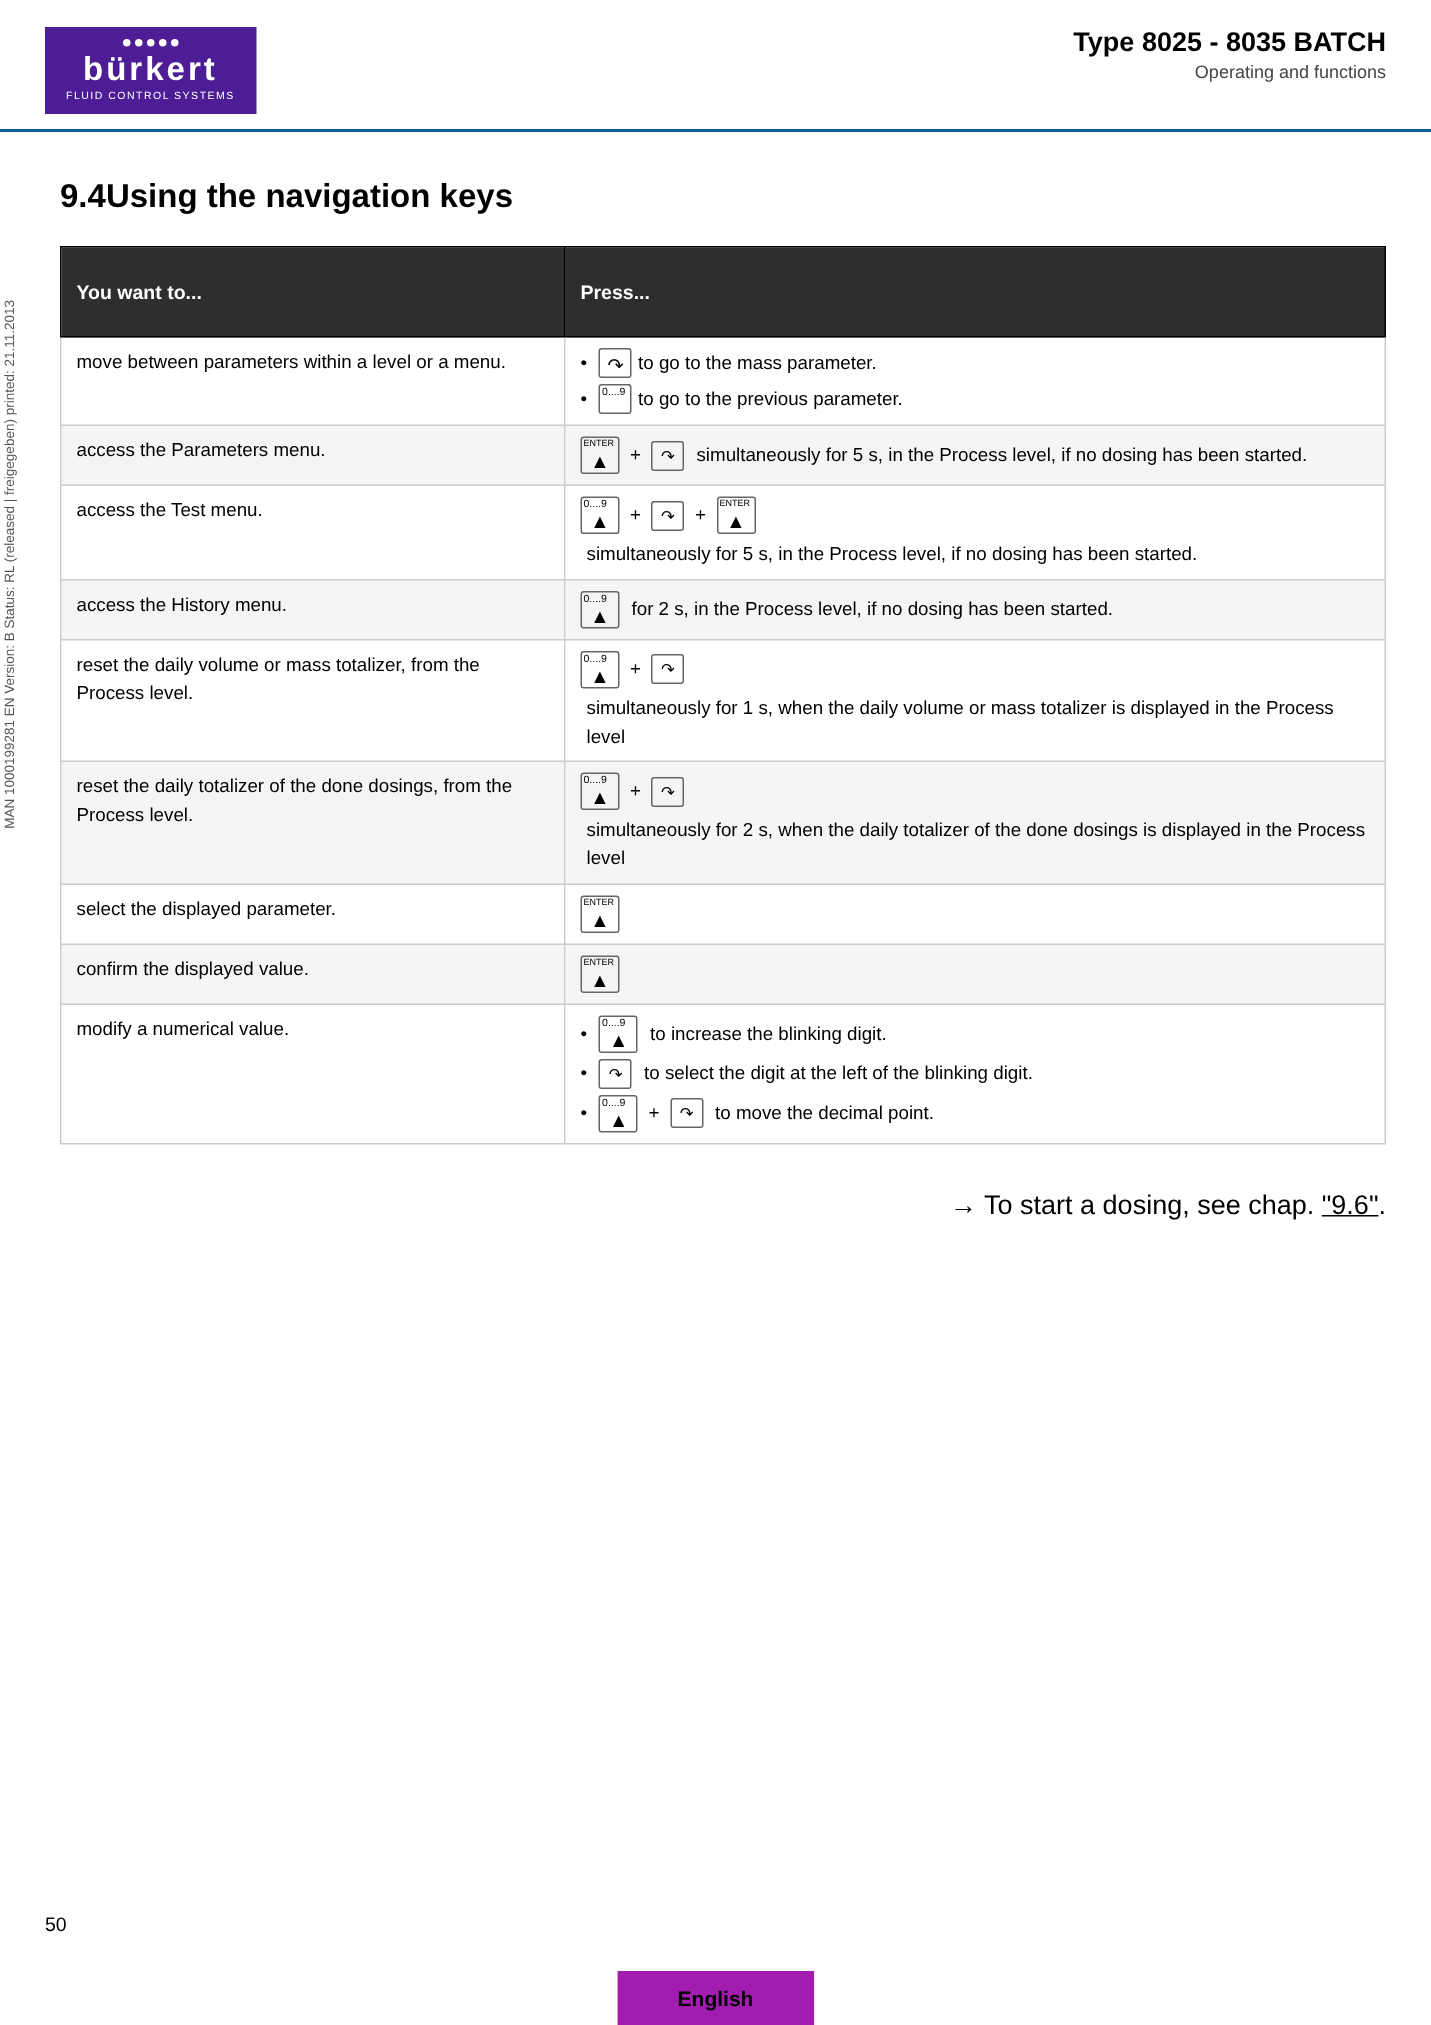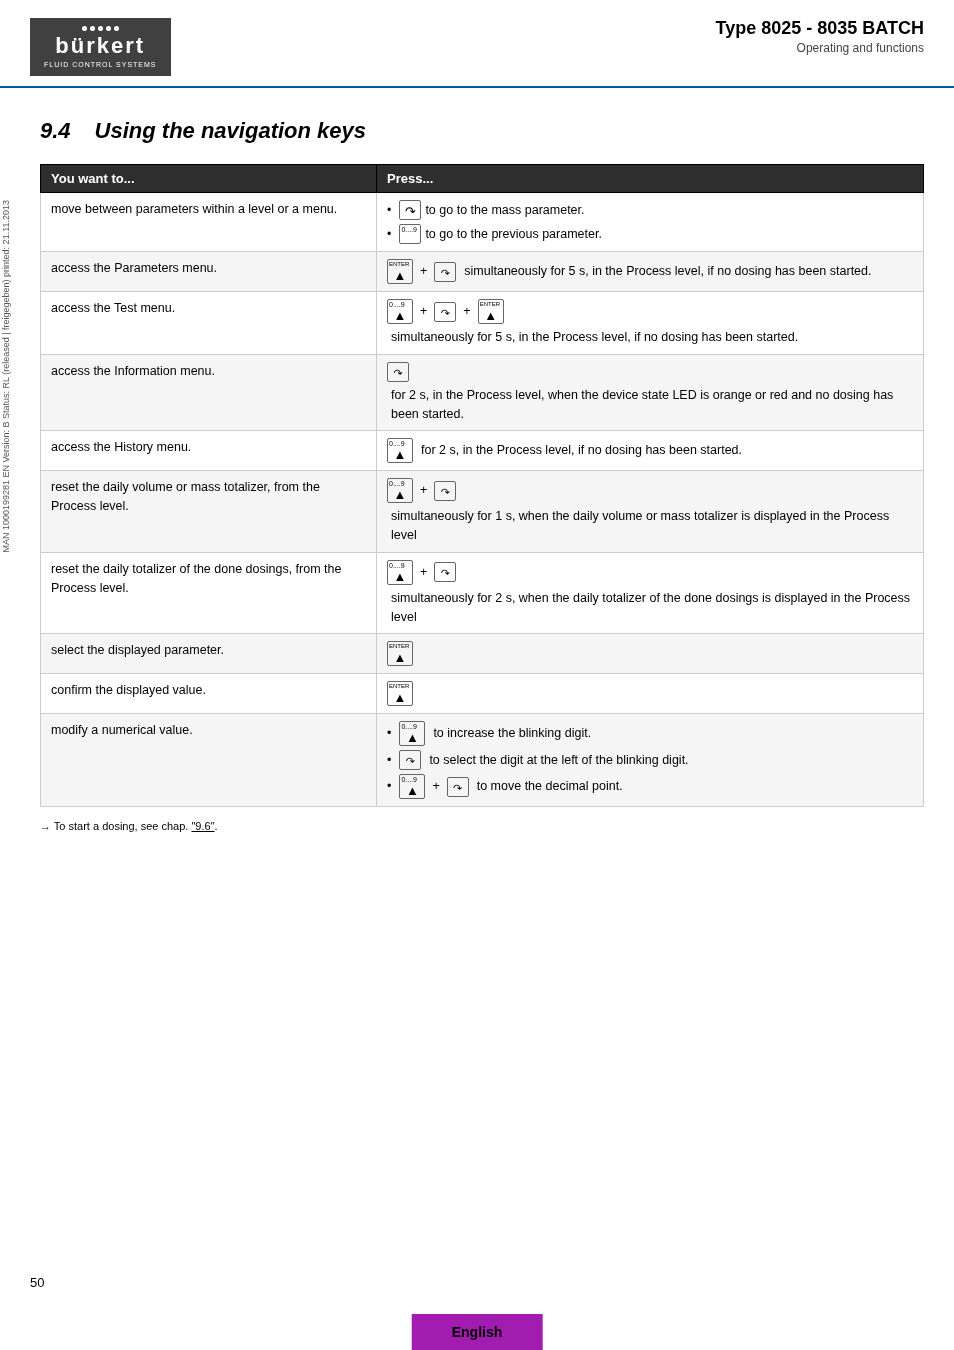--- a/index.html
+++ b/index.html
@@ -20,21 +20,21 @@
       align-items: flex-start;
       padding: 18px 30px 10px 30px;
       border-bottom: 2px solid #005b9a;
     }
     .logo-area {
       display: flex;
       flex-direction: column;
       align-items: center;
     }
     .logo-box {
-      background: #404040;
+      background: #4c1d95;
       padding: 8px 14px;
       display: flex;
       flex-direction: column;
       align-items: center;
       justify-content: flex-end;
     }
     .logo-text-burkert {
       color: #fff;
       font-size: 22px;
       font-weight: bold;
@@ -107,23 +107,21 @@
     }
 
     
     .main-content {
       padding: 30px 30px 30px 40px;
     }
 
     
     .section-heading {
       display: flex;
-      gap: 24px;
       margin-bottom: 20px;
-      font-style: italic;
     }
     .section-number {
       font-size: 22px;
       font-weight: bold;
       color: #000;
     }
     .section-title {
       font-size: 22px;
       font-weight: bold;
       color: #000;
@@ -132,21 +130,21 @@
     
     .nav-table {
       width: 100%;
       border-collapse: collapse;
       border: 1px solid #000;
     }
     .nav-table th {
       background: #2e2e2e;
       color: #fff;
       text-align: left;
-      padding: 6px 10px;
+      padding: 22px 10px;
       font-size: 13px;
       font-weight: bold;
       border: 1px solid #000;
     }
     .nav-table td {
       vertical-align: top;
       padding: 7px 10px;
       border: 1px solid #ccc;
       font-size: 12.5px;
       line-height: 1.5;
@@ -200,22 +198,23 @@
     }
     .key-icon .digits {
       font-size: 7px;
       position: absolute;
       top: 1px;
       left: 1px;
     }
 
     
     .footnote {
-      margin-top: 13px;
-      font-size: 11px;
+      margin-top: 30px;
+      font-size: 18px;
+      text-align: right;
     }
     .footnote a {
       color: #000;
       text-decoration: underline;
     }
   </style>
 </head>
 <body>
 
 <div class="header">
@@ -311,31 +310,20 @@
             <span style="margin:0 3px;">+</span>
             <span class="key-icon" style="position:relative;min-width:26px;min-height:24px;">
               <span class="enter-label">ENTER</span>
               <span style="font-size:13px;margin-top:8px;">▲</span>
             </span>
             <span style="margin-left:4px;">simultaneously for 5 s, in the Process level, if no dosing has been started.</span>
           </div>
         </td>
       </tr>
 
-      <tr>
-        <td>access the Information menu.</td>
-        <td>
-          <div class="press-row">
-            <span class="key-icon">
-              <span class="symbol" style="font-size:11px;">↷</span>
-            </span>
-            <span style="margin-left:4px;">for 2 s, in the Process level, when the device state LED is orange or red and no dosing has been started.</span>
-          </div>
-        </td>
-      </tr>
 
       <tr>
         <td>access the History menu.</td>
         <td>
           <div class="press-row">
             <span class="key-icon" style="position:relative;min-width:26px;min-height:24px;">
               <span class="digits">0....9</span>
               <span style="font-size:13px;margin-top:8px;">▲</span>
             </span>
             <span style="margin-left:4px;">for 2 s, in the Process level, if no dosing has been started.</span>

